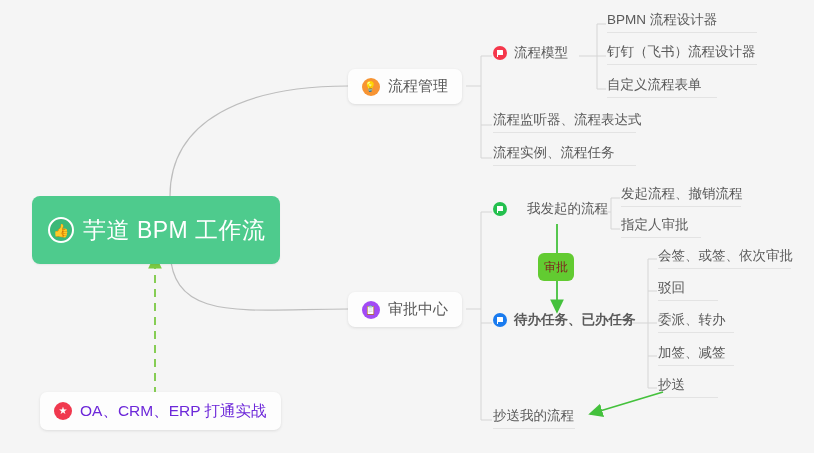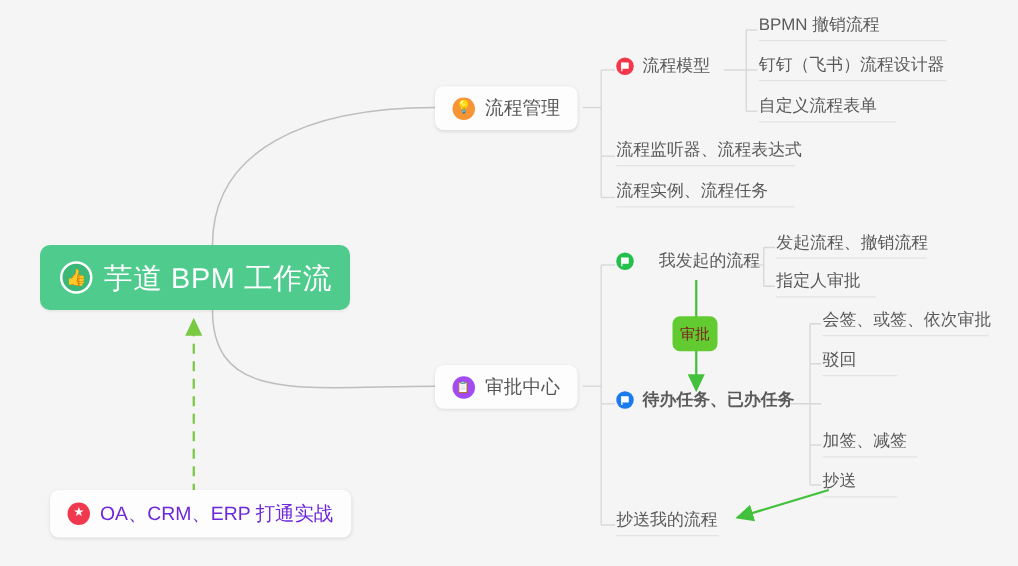--- a/index.html
+++ b/index.html
@@ -19,21 +19,21 @@
     position: absolute;
     left: 0; top: 0;
     width: 814px; height: 453px;
     pointer-events: none;
   }
 
   
   .root-node {
     position: absolute;
     left: 32px; top: 196px;
-    width: 248px; height: 52px;
+    width: 248px; height: 68px;
     background: #4ECB8D;
     border-radius: 8px;
     box-sizing: border-box;
     display: flex;
     align-items: center;
     padding-left: 16px;
     box-shadow: 0 1px 2px rgba(0,0,0,0.06);
   }
   .root-label {
     color: #ffffff;
@@ -243,21 +243,21 @@
 
   <div class="text-node" style="left:493px; top:111px; width:143px;">
     <span class="tn-label">流程监听器、流程表达式</span>
   </div>
 
   <div class="text-node" style="left:493px; top:144px; width:143px;">
     <span class="tn-label">流程实例、流程任务</span>
   </div>
 
   <div class="text-node" style="left:607px; top:11px; width:150px;">
-    <span class="tn-label">BPMN 撤销流程</span>
+    <span class="tn-label">BPMN 流程设计器</span>
   </div>
 
   <div class="text-node" style="left:607px; top:43px; width:150px;">
     <span class="tn-label">钉钉（飞书）流程设计器</span>
   </div>
 
   <div class="text-node" style="left:607px; top:76px; width:110px;">
     <span class="tn-label">自定义流程表单</span>
   </div>
 
@@ -284,20 +284,23 @@
   </div>
 
   <div class="text-node" style="left:658px; top:247px; width:133px;">
     <span class="tn-label">会签、或签、依次审批</span>
   </div>
 
   <div class="text-node" style="left:658px; top:279px; width:60px;">
     <span class="tn-label">驳回</span>
   </div>
 
+  <div class="text-node" style="left:658px; top:311px; width:76px;">
+    <span class="tn-label">委派、转办</span>
+  </div>
 
   <div class="text-node" style="left:658px; top:344px; width:76px;">
     <span class="tn-label">加签、减签</span>
   </div>
 
   <div class="text-node" style="left:658px; top:376px; width:60px;">
     <span class="tn-label">抄送</span>
   </div>
 
   <div class="badge-approve">

